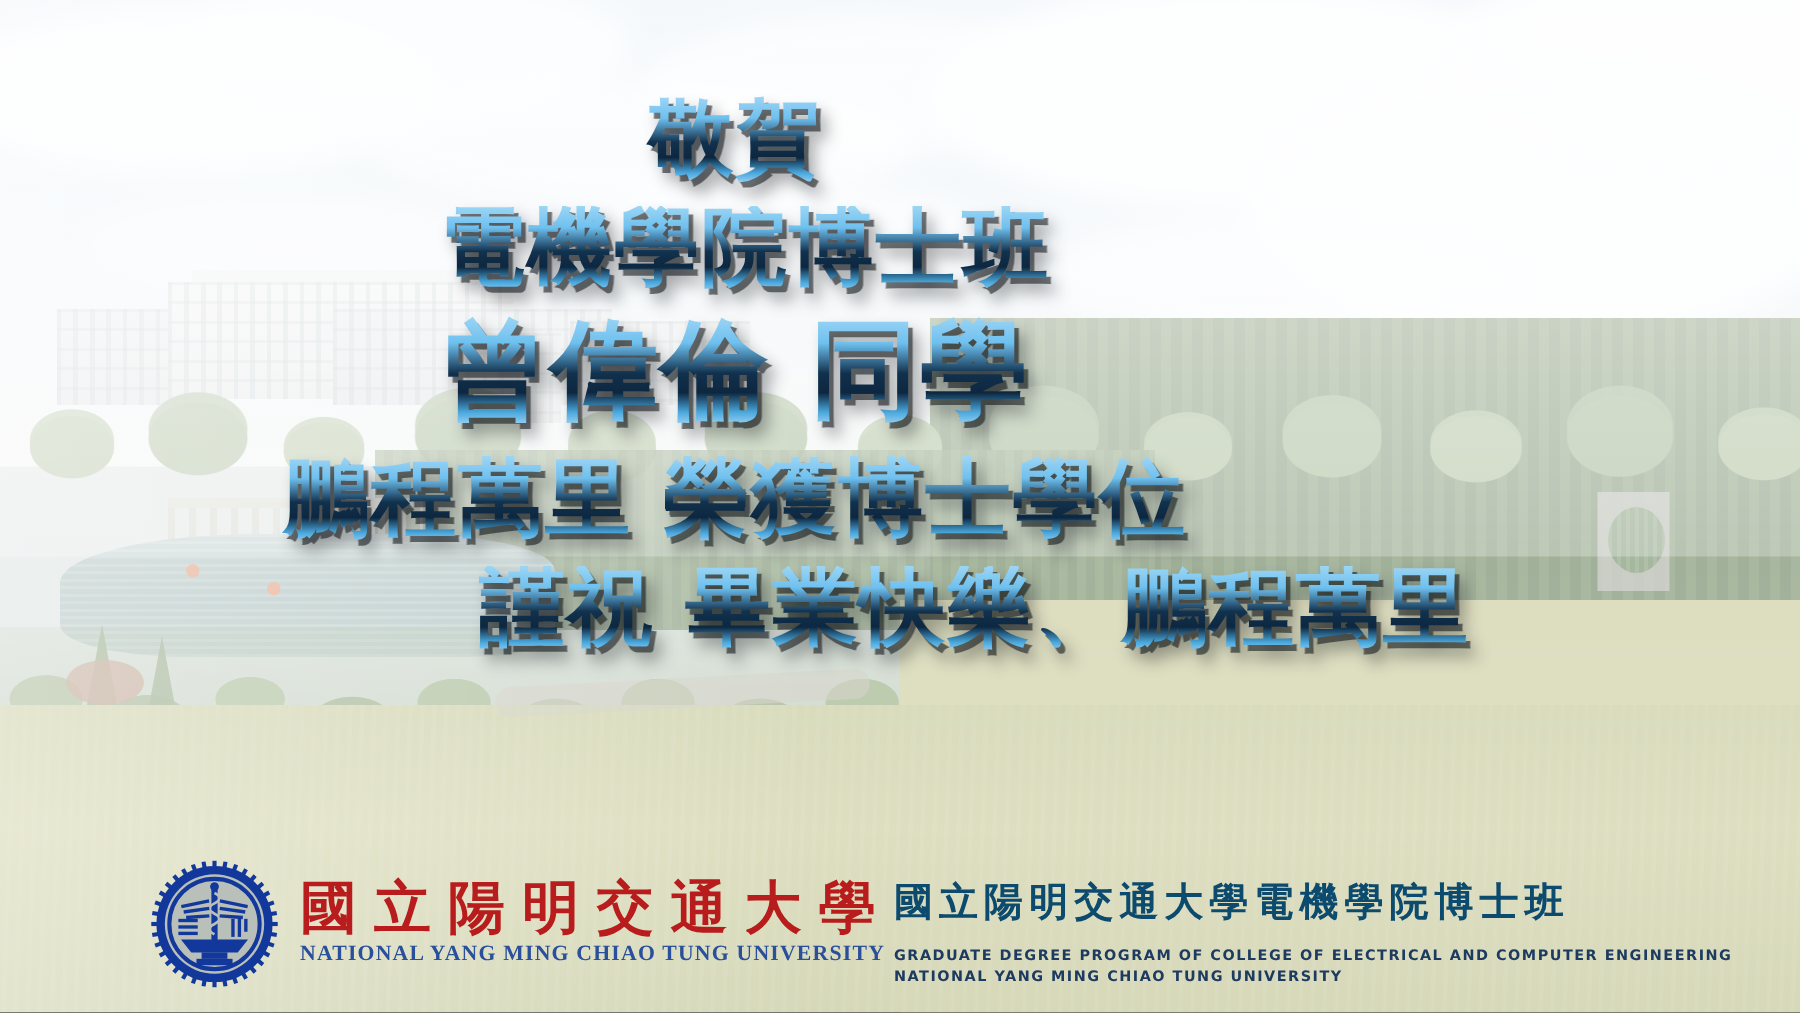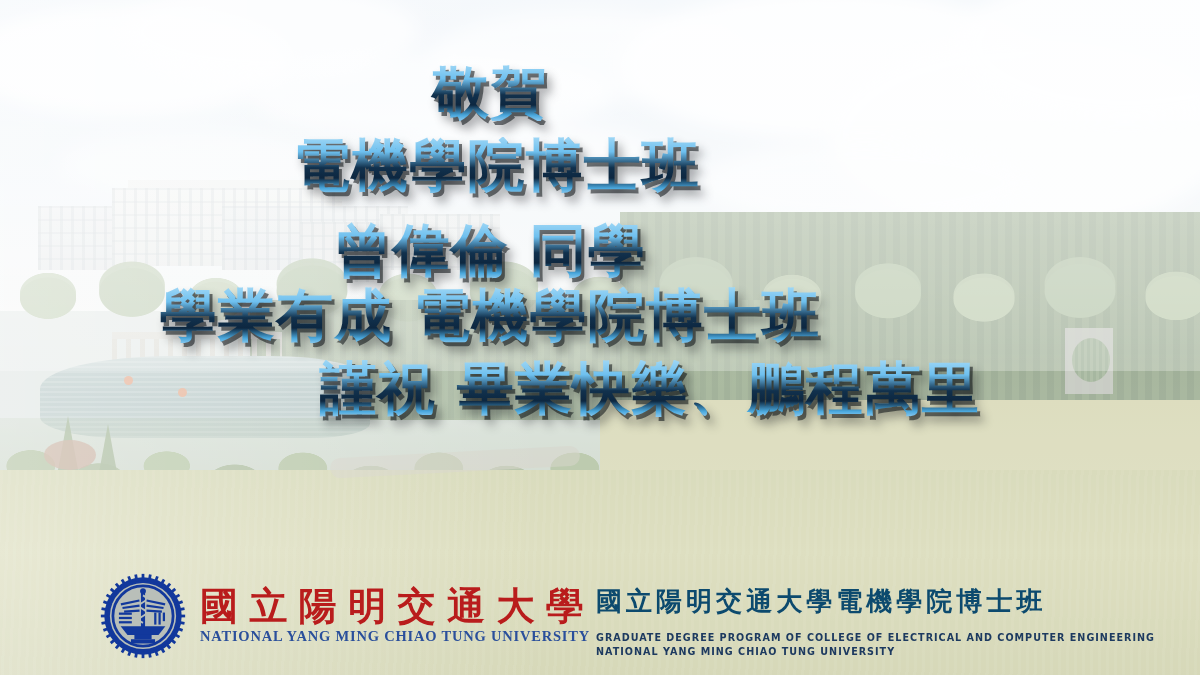--- a/index.html
+++ b/index.html
@@ -155,22 +155,22 @@
     color:#6ec0ef;
     background:linear-gradient(180deg,#9ed6f5 0%,#6ec0ef 26%,#11314d 54%,#0d2740 72%,#4aa8dd 90%,#8ecbf0 100%);
     -webkit-background-clip:text;
     background-clip:text;
     -webkit-text-fill-color:transparent;
     color:transparent;
     filter:drop-shadow(3px 4px 0 rgba(10,14,18,.55)) drop-shadow(5px 7px 5px rgba(10,14,18,.38));
   }
   .hl-1{font-size:57px;margin-bottom:16px;}
   .hl-2{font-size:57px;margin-bottom:16px;}
-  .hl-3{font-size:57px;margin-bottom:28px;padding-left:13px;}
-  .hl-4{font-size:57px;margin-bottom:8px;}
+  .hl-3{font-size:57px;margin-bottom:16px;padding-left:13px;}
+  .hl-4{font-size:72px;margin-bottom:22px;}
   .hl-5{font-size:57px;margin-bottom:16px;}
   .hl-6{font-size:57px;margin-bottom:0;text-align:right;}
 
   
   .bottom{position:absolute;left:0;bottom:0;width:1200px;height:120px;}
 
   .univ-lockup{
     position:absolute;left:100px;bottom:16px;
     display:flex;align-items:center;gap:14px;
   }
@@ -260,21 +260,21 @@
 
     <div class="bg-wash"></div>
     <div class="bg-wash-top"></div>
     <div class="bg-wash-left"></div>
   </div>
 
   <div class="headline">
     <div class="hl-line hl-1">敬賀</div>
     <div class="hl-line hl-3">電機學院博士班</div>
     <div class="hl-line hl-4">曾偉倫 同學</div>
-    <div class="hl-line hl-5">學業有成 電機學院博士班</div>
+    <div class="hl-line hl-5">鵬程萬里 榮獲博士學位</div>
     <div class="hl-line hl-6">謹祝 畢業快樂、鵬程萬里</div>
   </div>
 
   <div class="bottom">
 
     <div class="univ-lockup">
       <span class="univ-mark">
         <svg viewBox="0 0 100 100" width="86" height="86" aria-hidden="true">
           <g fill="#12389c">
 

